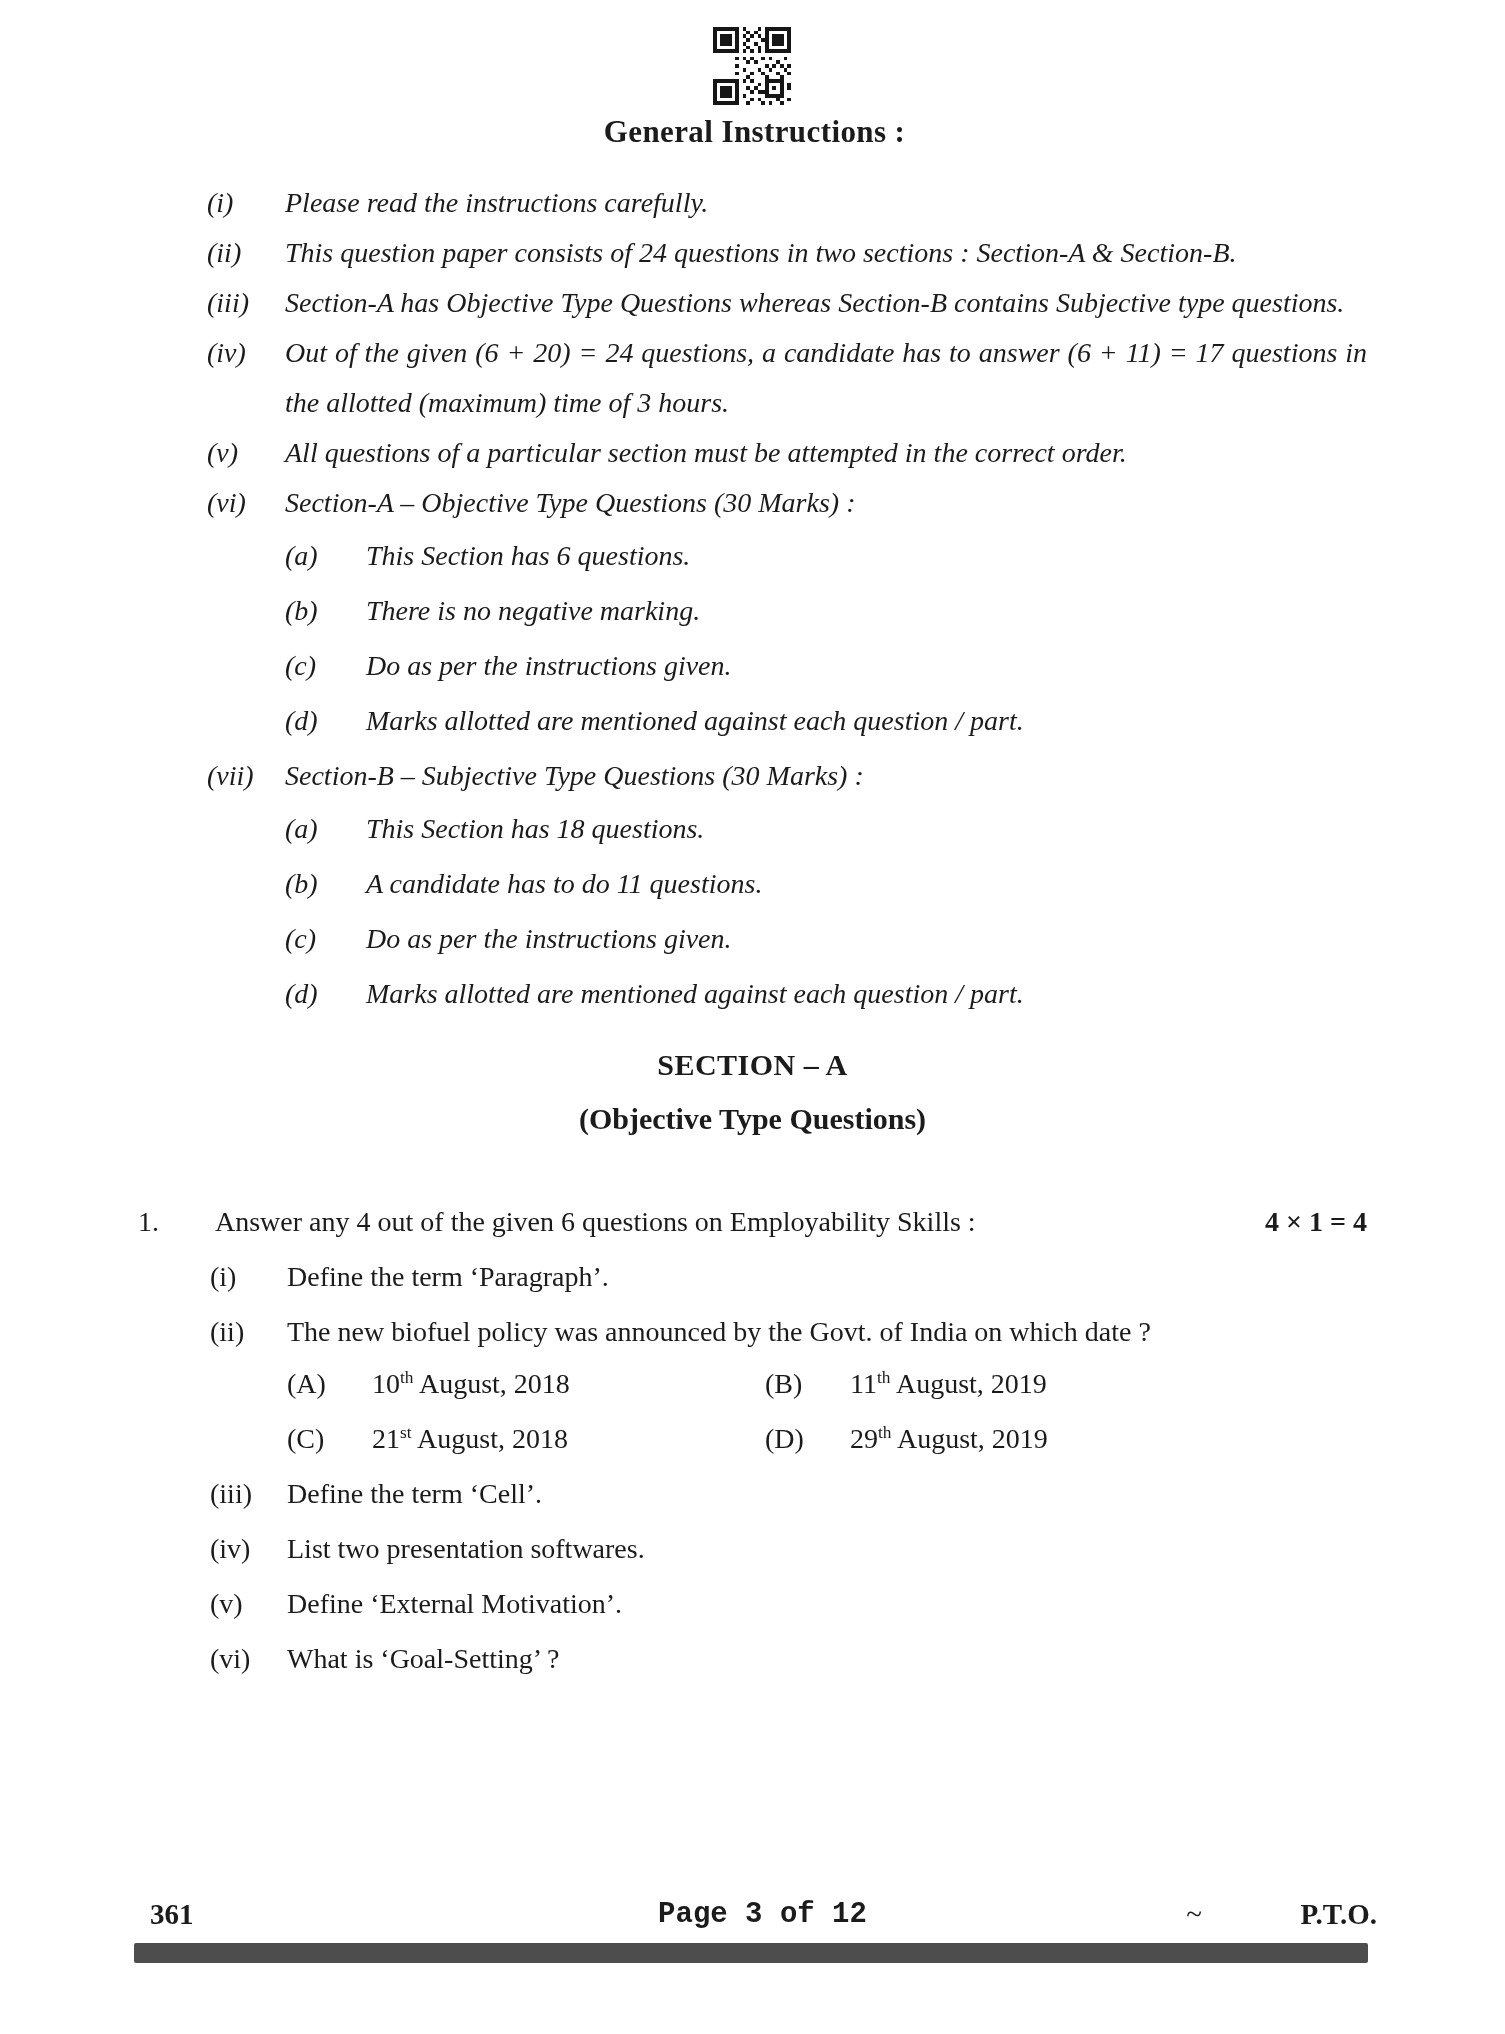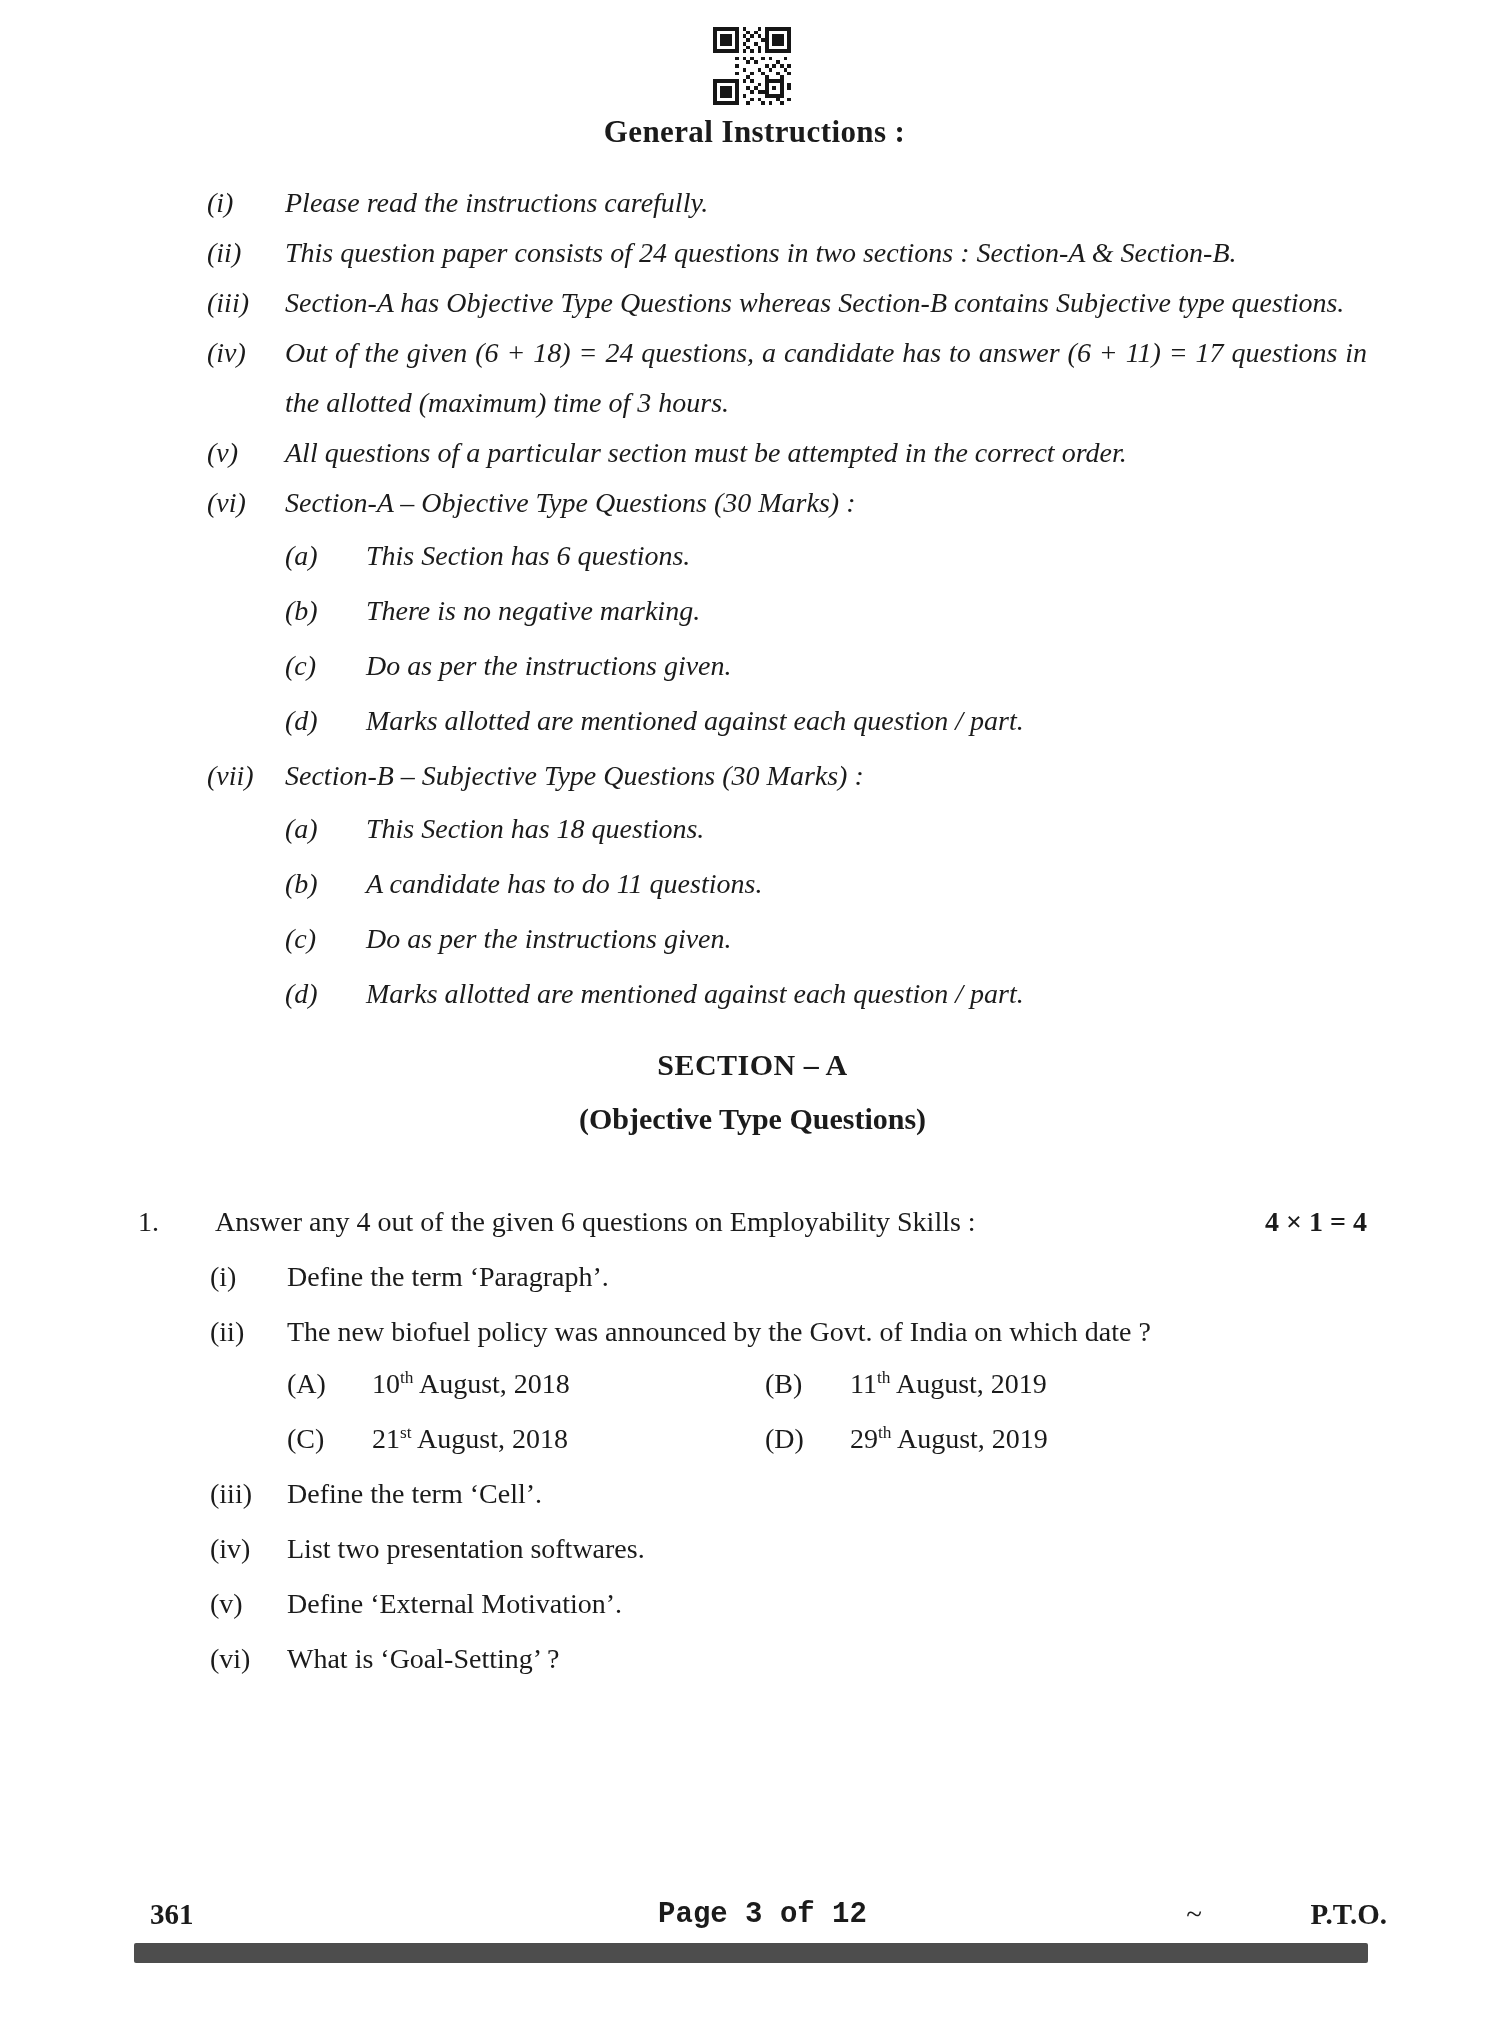--- a/index.html
+++ b/index.html
@@ -34,21 +34,21 @@
   .qstxt { flex:1; line-height:50px; text-align:justify; }
   .opts { display:grid; grid-template-columns:478px auto; row-gap:5px; margin-top:2px; }
   .opt { display:flex; line-height:50px; }
   .olab { flex:0 0 85px; }
   .otxt { white-space:nowrap; }
   sup { font-size:0.62em; vertical-align:super; line-height:0; }
   .footer { position:absolute; top:1898px; left:138px; right:118px; height:40px; font-weight:bold; font-size:29px; }
   .f-code { position:absolute; left:12px; top:0;text-align:center; }
   .f-page { position:absolute; left:0; right:0; top:0; text-align:center;font-family:Liberation Mono, monospace; }
   .f-tilde { position:absolute; right:185px; top:0; font-weight:normal; }
-  .f-pto { position:absolute; right:0; top:0; }
+  .f-pto { position:absolute; right:10px; top:0; }
   .bottom-bar { position:absolute; top:1943px; left:134px; width:1234px; height:20px; background:#4d4d4d; border-radius:2px; }
 </style>
 </head>
 <body>
 
 <div class="page">
 
   <div class="qr">
     <svg viewBox="0 0 21 21" width="82" height="78" shape-rendering="crispEdges">
       <g fill="#161616">
@@ -151,21 +151,21 @@
         <p class="itxt"><span>This question paper consists of </span><span class="bold">24</span><span> questions in </span><span class="bold">two</span><span> sections : Section-</span><span class="bold">A</span><span> &amp; Section-</span><span class="bold">B</span><span>.</span></p>
       </div>
 
       <div class="irow">
         <span class="ilab">(iii)</span>
         <p class="itxt"><span>Section-</span><span class="bold">A</span><span> has Objective Type Questions whereas Section-</span><span class="bold">B</span><span> contains Subjective type questions.</span></p>
       </div>
 
       <div class="irow">
         <span class="ilab">(iv)</span>
-        <p class="itxt"><span>Out of the given </span><span class="bold">(6 + 18) = 24</span><span> questions, a candidate has to answer </span><span class="bold">(6 + 11) = 17</span><span> questions in the allotted (maximum) time of </span><span class="bold">3 hours</span><span>.</span></p>
+        <p class="itxt"><span>Out of the given </span><span class="bold">(6 + 20) = 24</span><span> questions, a candidate has to answer </span><span class="bold">(6 + 11) = 17</span><span> questions in the allotted (maximum) time of </span><span class="bold">3 hours</span><span>.</span></p>
       </div>
 
       <div class="irow">
         <span class="ilab">(v)</span>
         <p class="itxt"><span>All questions of a particular section must be attempted in the correct order.</span></p>
       </div>
 
       <div class="irow">
         <span class="ilab">(vi)</span>
         <p class="itxt"><span class="bold">Section-A – Objective Type Questions (30 Marks) :</span></p>

